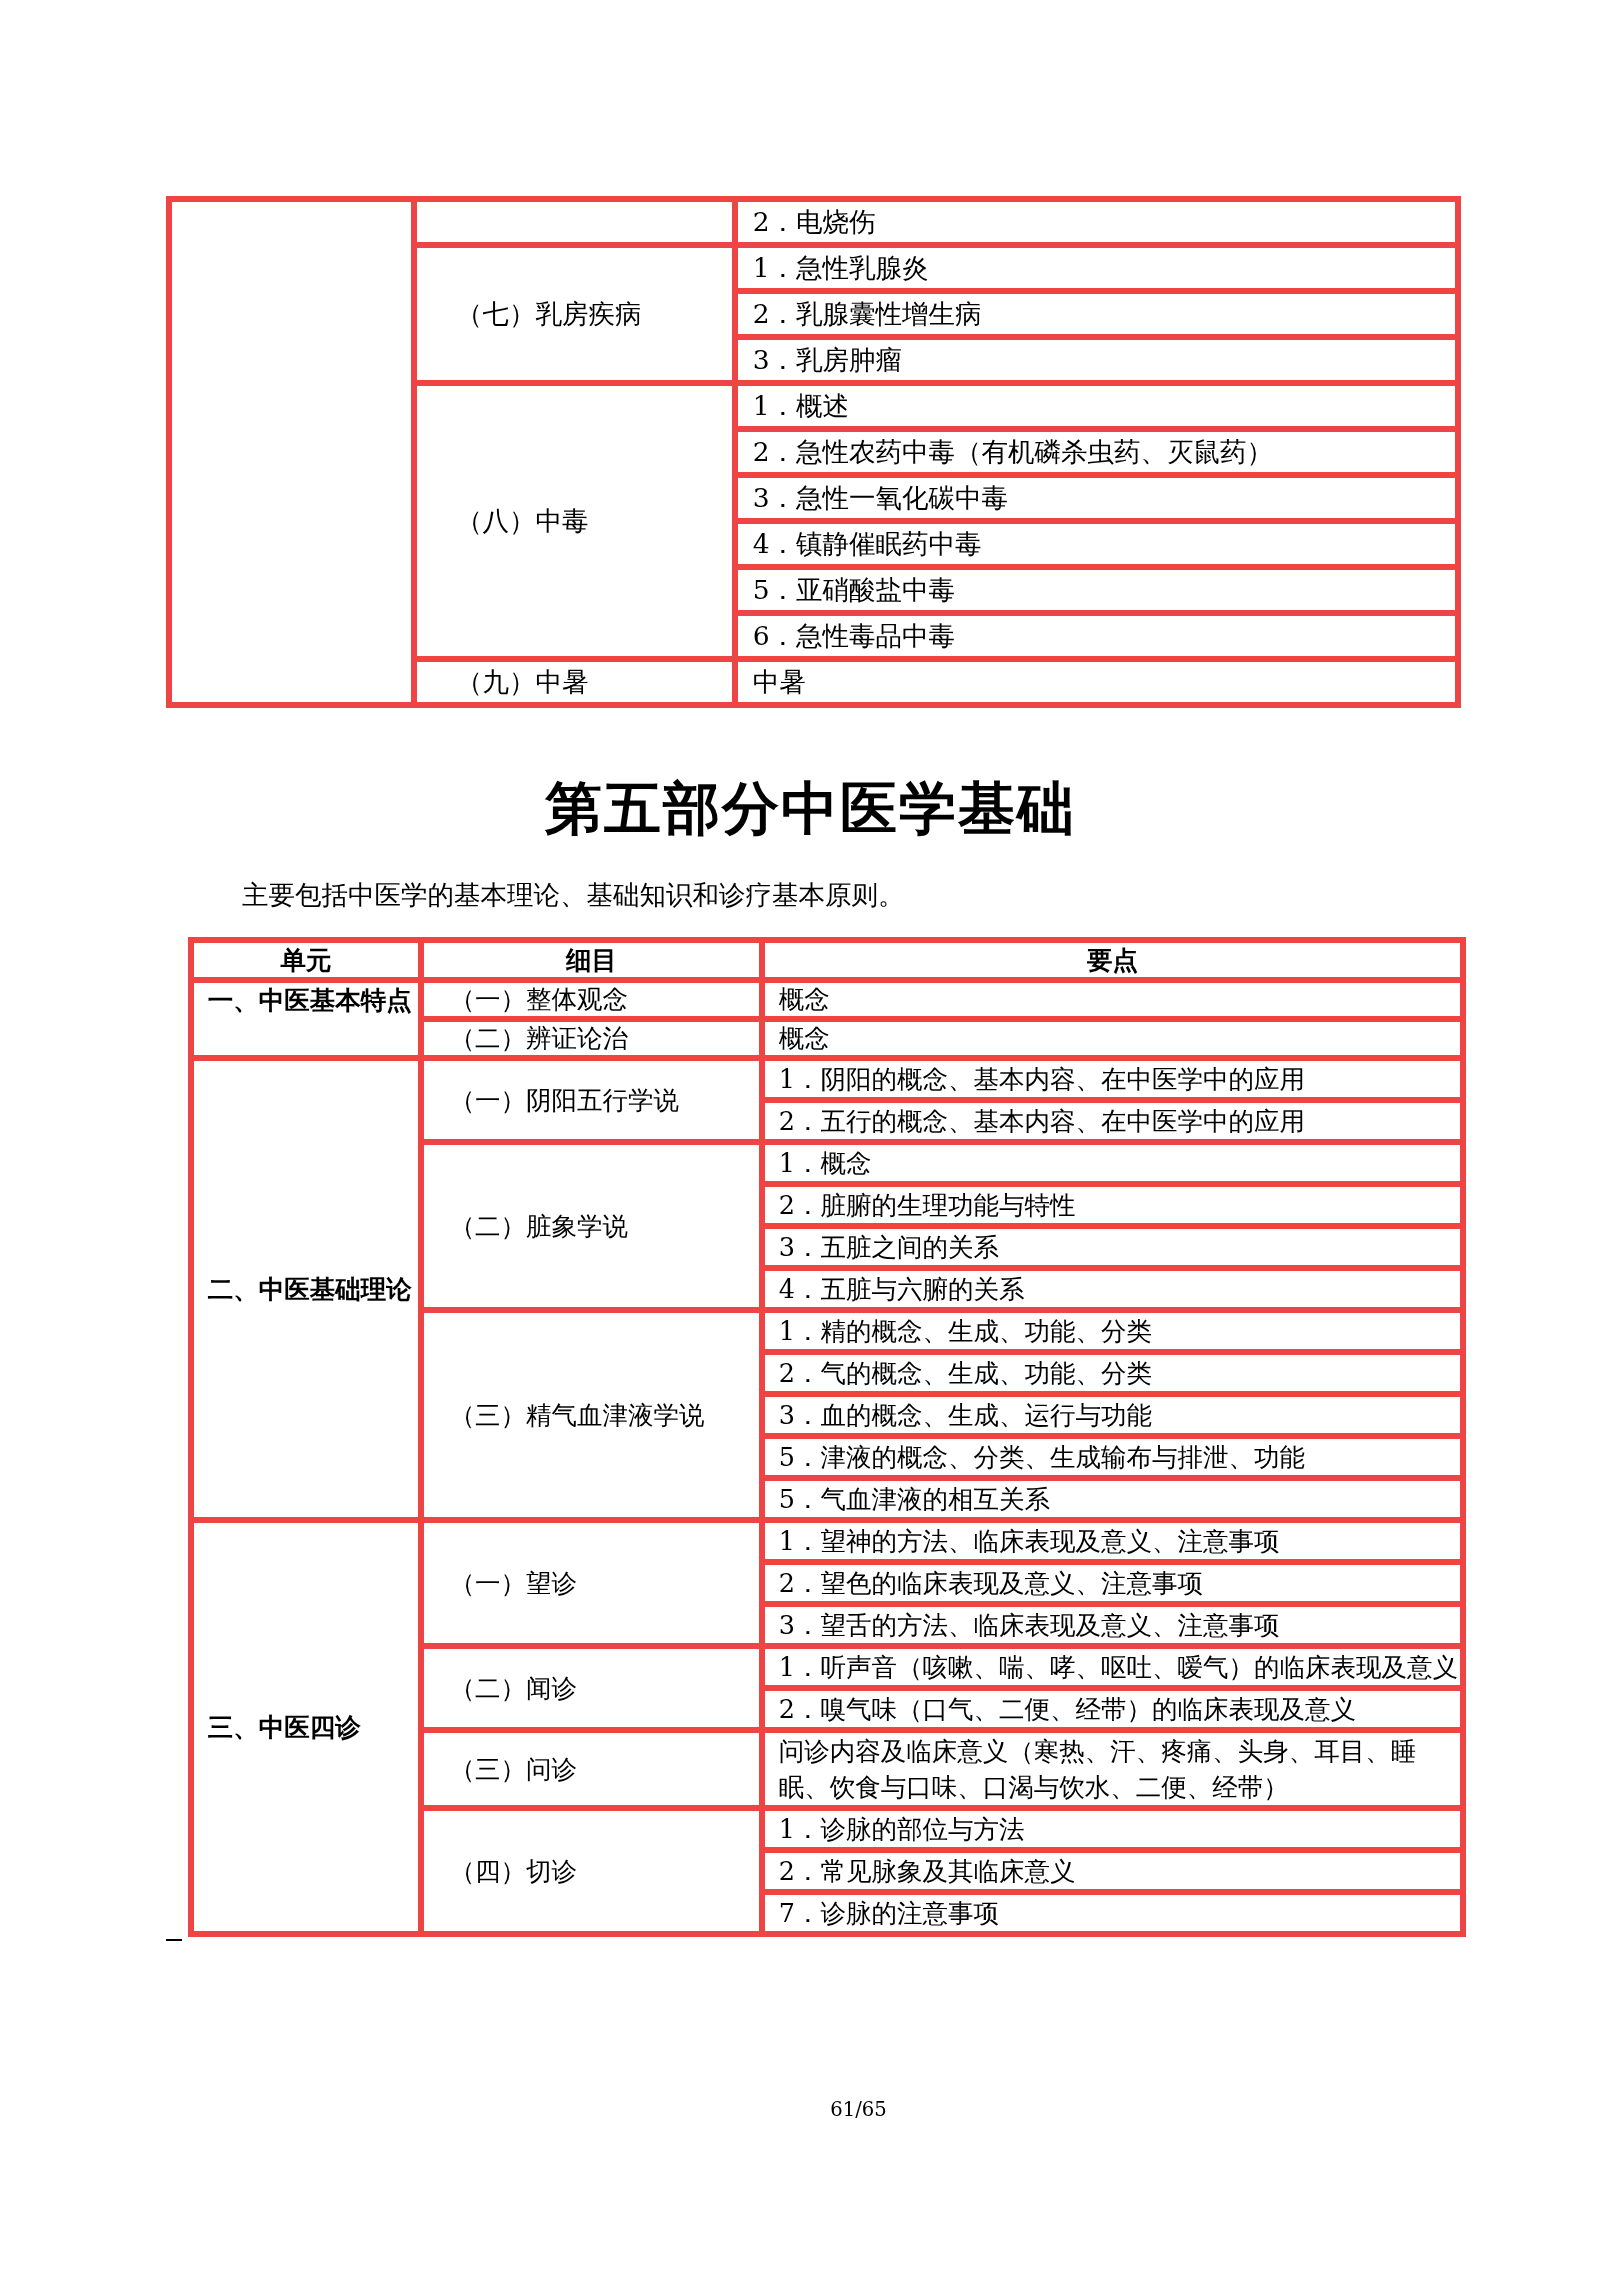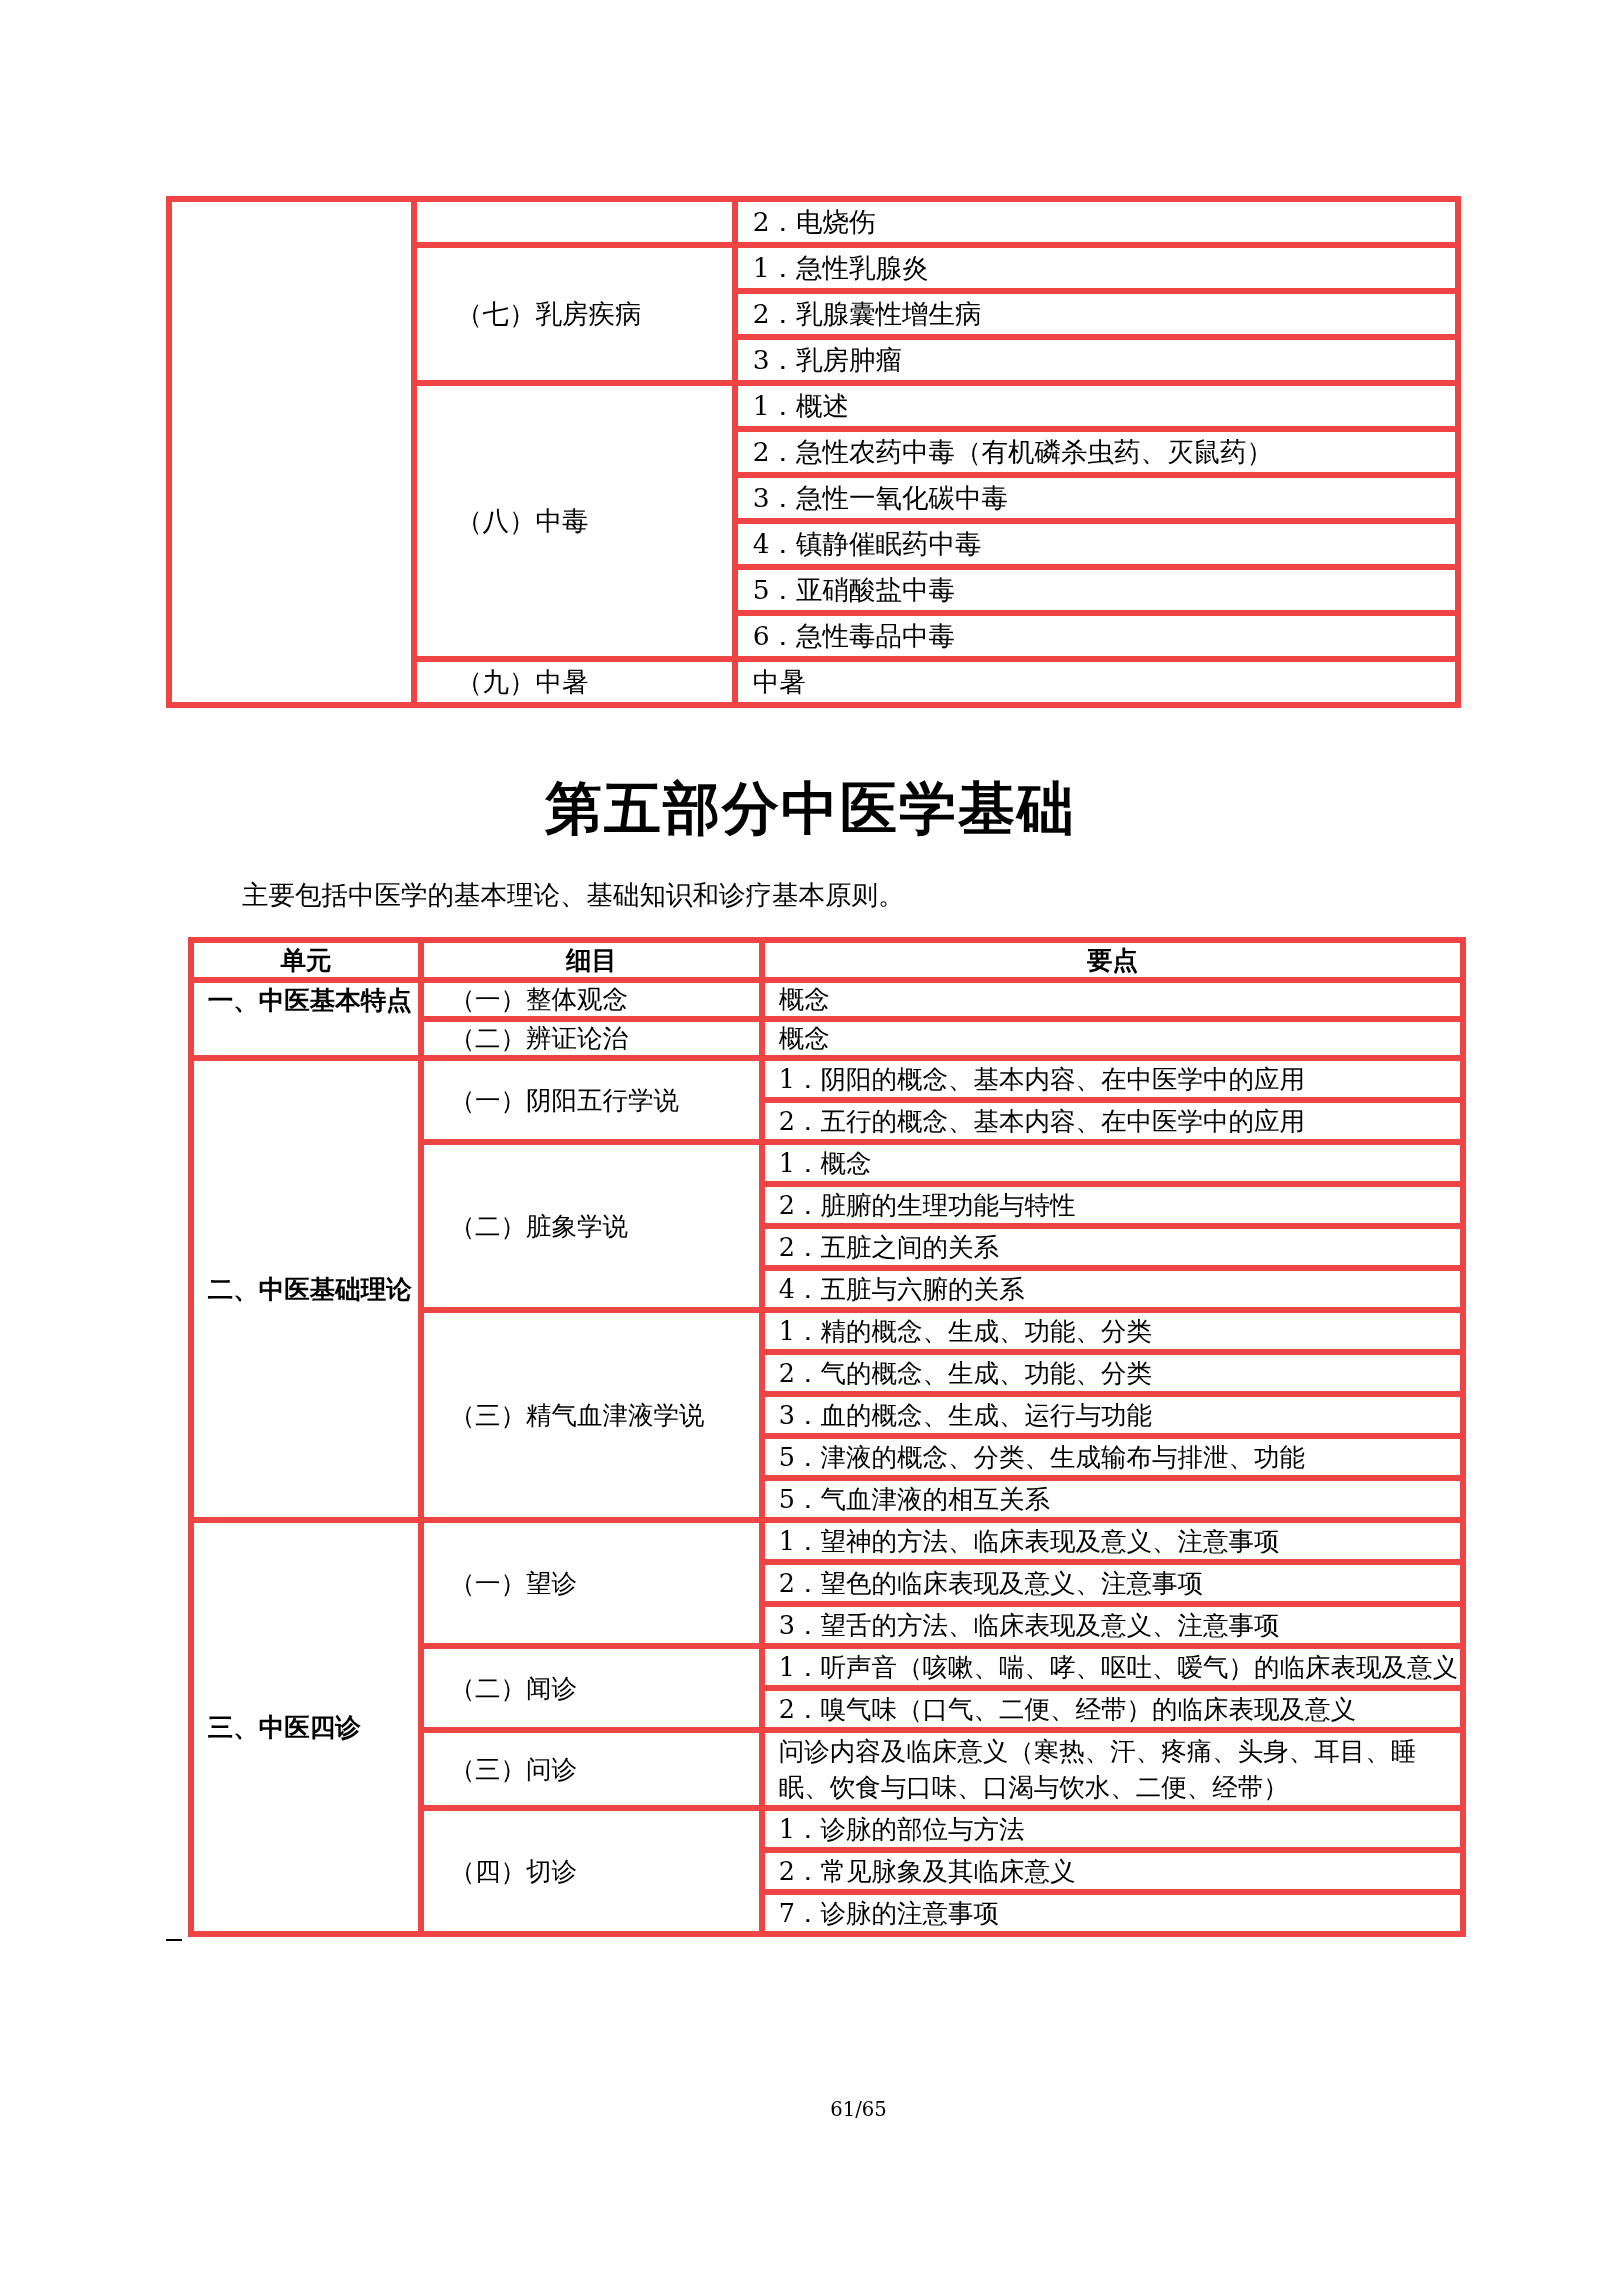--- a/index.html
+++ b/index.html
@@ -151,21 +151,21 @@
         <td class="point-col">2．五行的概念、基本内容、在中医学中的应用</td>
       </tr>
     <tr>
       <td class="item-col" rowspan="4">（二）脏象学说</td>
       <td class="point-col">1．概念</td>
     </tr>
     <tr>
         <td class="point-col">2．脏腑的生理功能与特性</td>
       </tr>
     <tr>
-        <td class="point-col">2．五脏之间的关系</td>
+        <td class="point-col">3．五脏之间的关系</td>
       </tr>
     <tr>
         <td class="point-col">4．五脏与六腑的关系</td>
       </tr>
     <tr>
       <td class="item-col" rowspan="5">（三）精气血津液学说</td>
       <td class="point-col">1．精的概念、生成、功能、分类</td>
     </tr>
     <tr>
         <td class="point-col">2．气的概念、生成、功能、分类</td>

